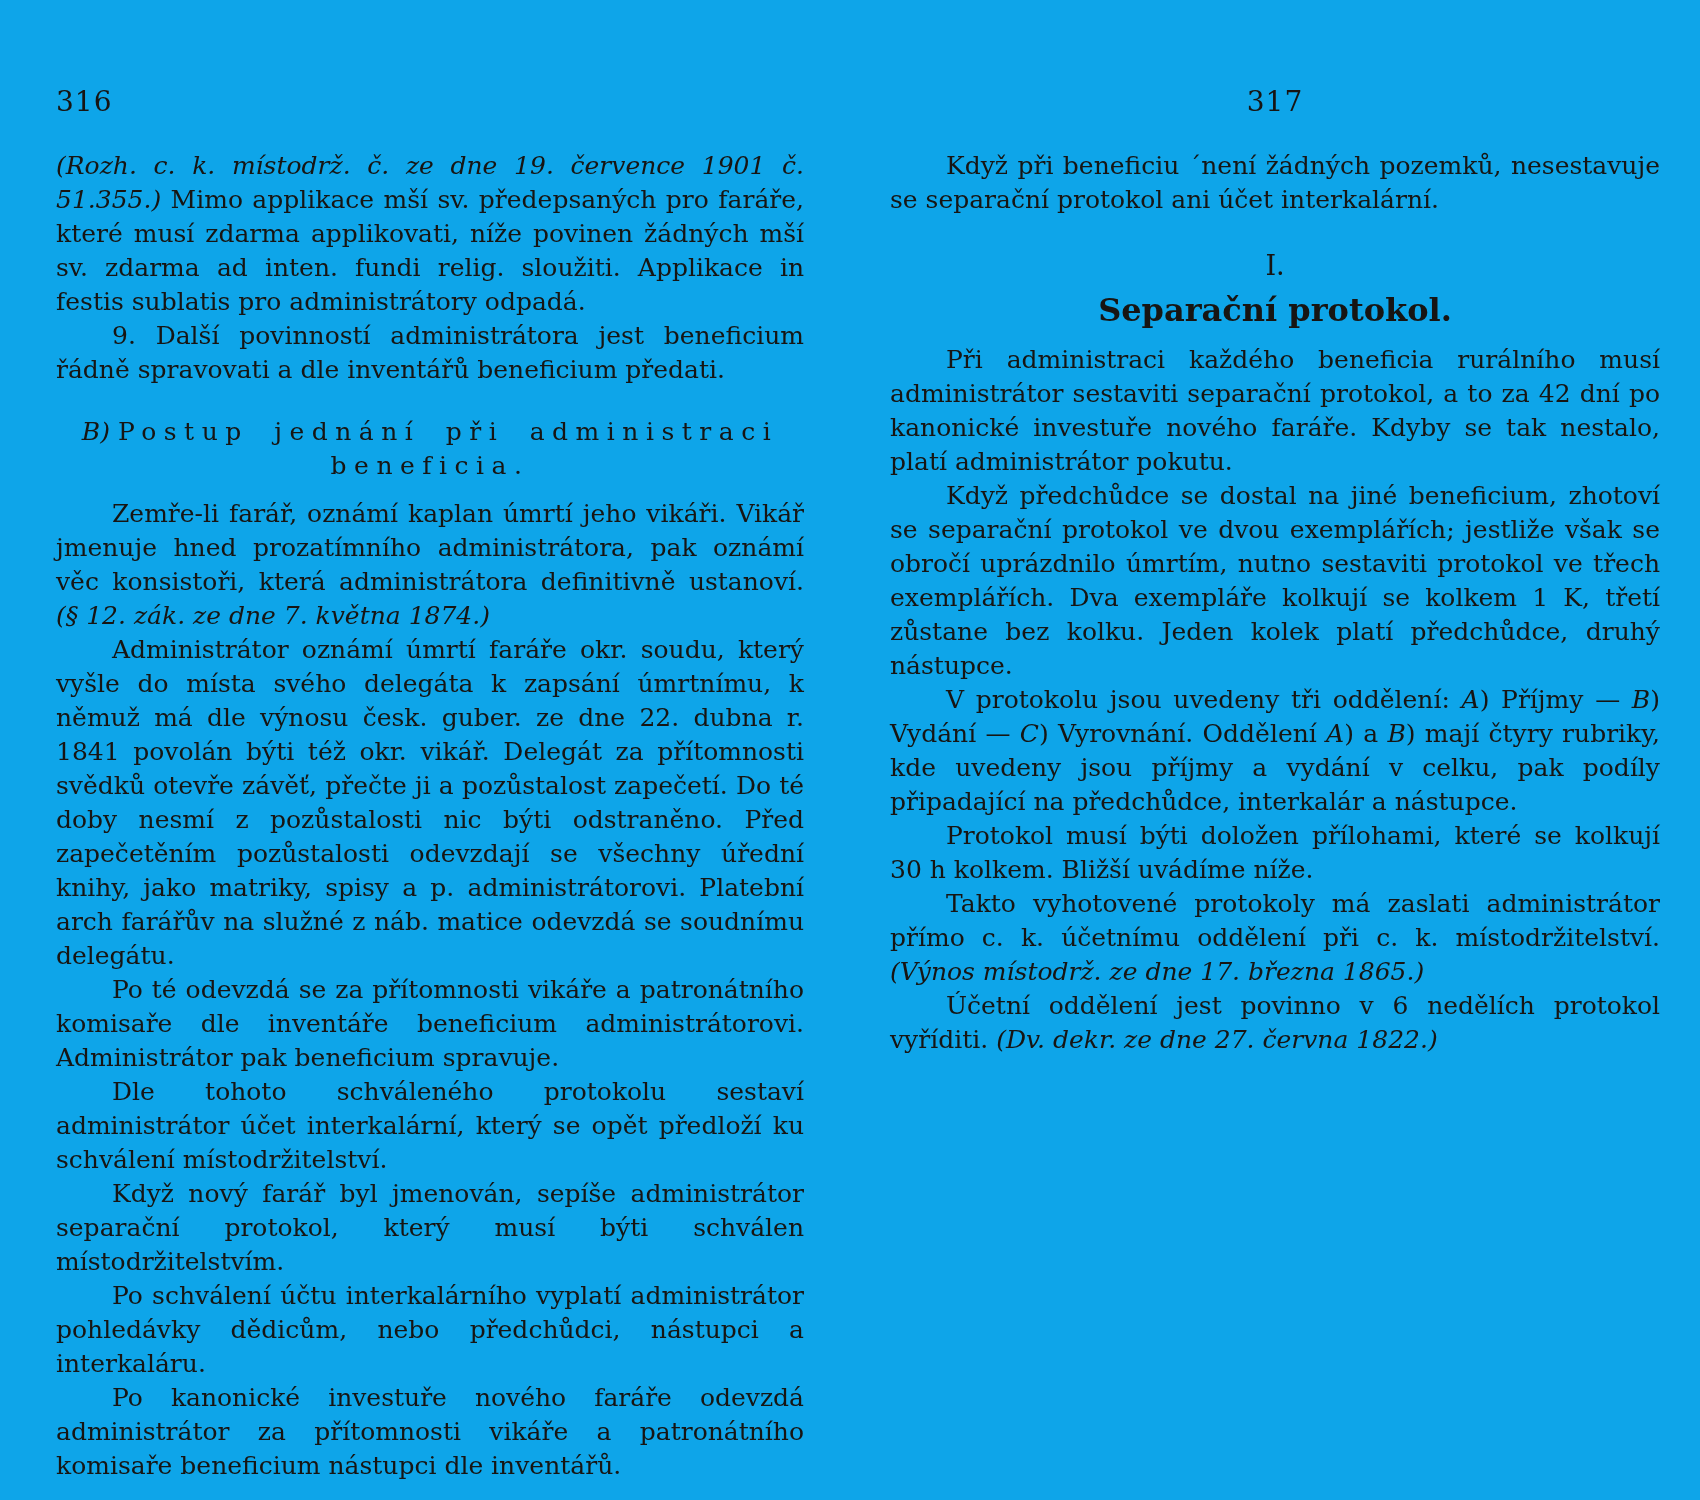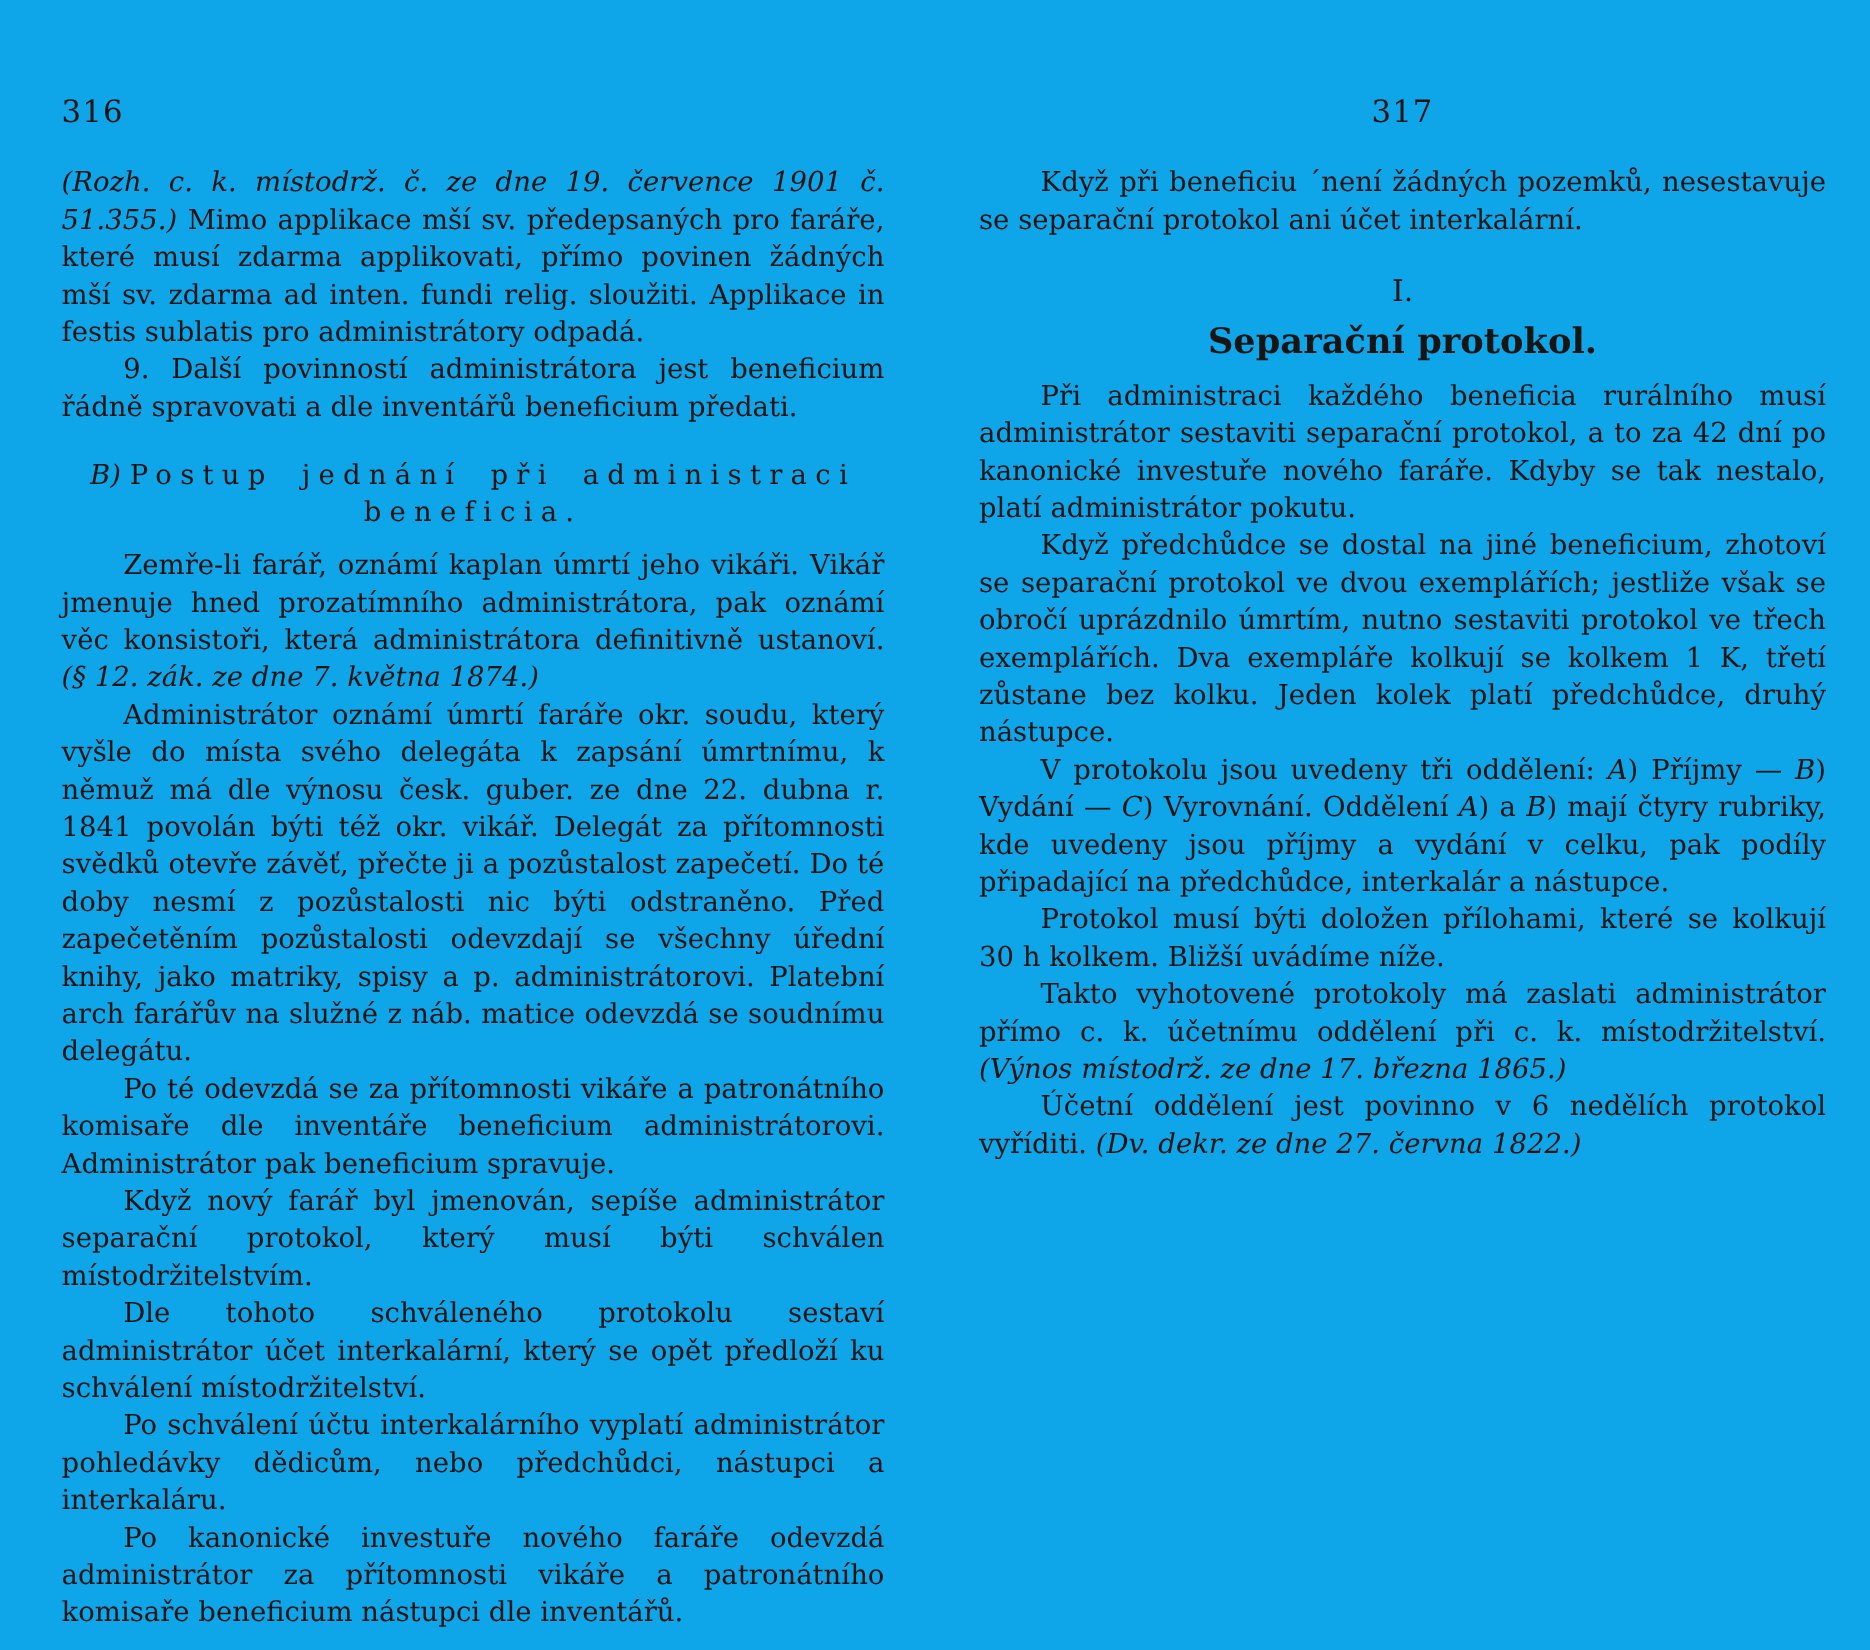--- a/index.html
+++ b/index.html
@@ -76,28 +76,28 @@
   .b  { font-weight: bold; }
 </style>
 </head>
 <body>
 
 <div class="spread">
 
   <section class="page left">
     <div class="page-number">316</div>
     <div class="page-body">
-        <p class="para noindent"><span class="it">(Rozh. c. k. místodrž. č. ze dne 19. července 1901 č. 51.355.)</span><span> Mimo applikace mší sv. předepsaných pro faráře, které musí zdarma applikovati, přímo povinen žádných mší sv. zdarma ad inten. fundi relig. sloužiti. Applikace in festis sublatis pro administrátory odpadá.</span></p>
+        <p class="para noindent"><span class="it">(Rozh. c. k. místodrž. č. ze dne 19. července 1901 č. 51.355.)</span><span> Mimo applikace mší sv. předepsaných pro faráře, které musí zdarma applikovati, níže povinen žádných mší sv. zdarma ad inten. fundi relig. sloužiti. Applikace in festis sublatis pro administrátory odpadá.</span></p>
         <p class="para"><span>9. Další povinností administrátora jest beneficium řádně spravovati a dle inventářů beneficium předati.</span></p>
         <p class="para heading-b"><span class="it">B) </span><span class="sp">Postup jednání při administraci beneficia.</span></p>
         <p class="para"><span>Zemře-li farář, oznámí kaplan úmrtí jeho vikáři. Vikář jmenuje hned prozatímního administrátora, pak oznámí věc konsistoři, která administrátora definitivně ustanoví. </span><span class="it">(§ 12. zák. ze dne 7. května 1874.)</span></p>
         <p class="para"><span>Administrátor oznámí úmrtí faráře okr. soudu, který vyšle do místa svého delegáta k zapsání úmrtnímu, k němuž má dle výnosu česk. guber. ze dne 22. dubna r. 1841 povolán býti též okr. vikář. Delegát za přítomnosti svědků otevře závěť, přečte ji a pozůstalost zapečetí. Do té doby nesmí z pozůstalosti nic býti odstraněno. Před zapečetěním pozůstalosti odevzdají se všechny úřední knihy, jako matriky, spisy a p. administrátorovi. Platební arch farářův na služné z náb. matice odevzdá se soudnímu delegátu.</span></p>
         <p class="para"><span>Po té odevzdá se za přítomnosti vikáře a patronátního komisaře dle inventáře beneficium administrátorovi. Administrátor pak beneficium spravuje.</span></p>
+        <p class="para"><span>Dle tohoto schváleného protokolu sestaví administrátor účet interkalární, který se opět předloží ku schválení místodržitelství.</span></p>
         <p class="para"><span>Když nový farář byl jmenován, sepíše administrátor separační protokol, který musí býti schválen místodržitelstvím.</span></p>
-        <p class="para"><span>Dle tohoto schváleného protokolu sestaví administrátor účet interkalární, který se opět předloží ku schválení místodržitelství.</span></p>
         <p class="para"><span>Po schválení účtu interkalárního vyplatí administrátor pohledávky dědicům, nebo předchůdci, nástupci a interkaláru.</span></p>
         <p class="para"><span>Po kanonické investuře nového faráře odevzdá administrátor za přítomnosti vikáře a patronátního komisaře beneficium nástupci dle inventářů.</span></p>
       </div>
   </section>
 
   <section class="page right">
     <div class="page-number">317</div>
     <div class="page-body">
         <p class="para"><span>Když při beneficiu ´není žádných pozemků, nesestavuje se separační protokol ani účet interkalární.</span></p>
         <p class="para heading-roman"><span>I.</span></p>

